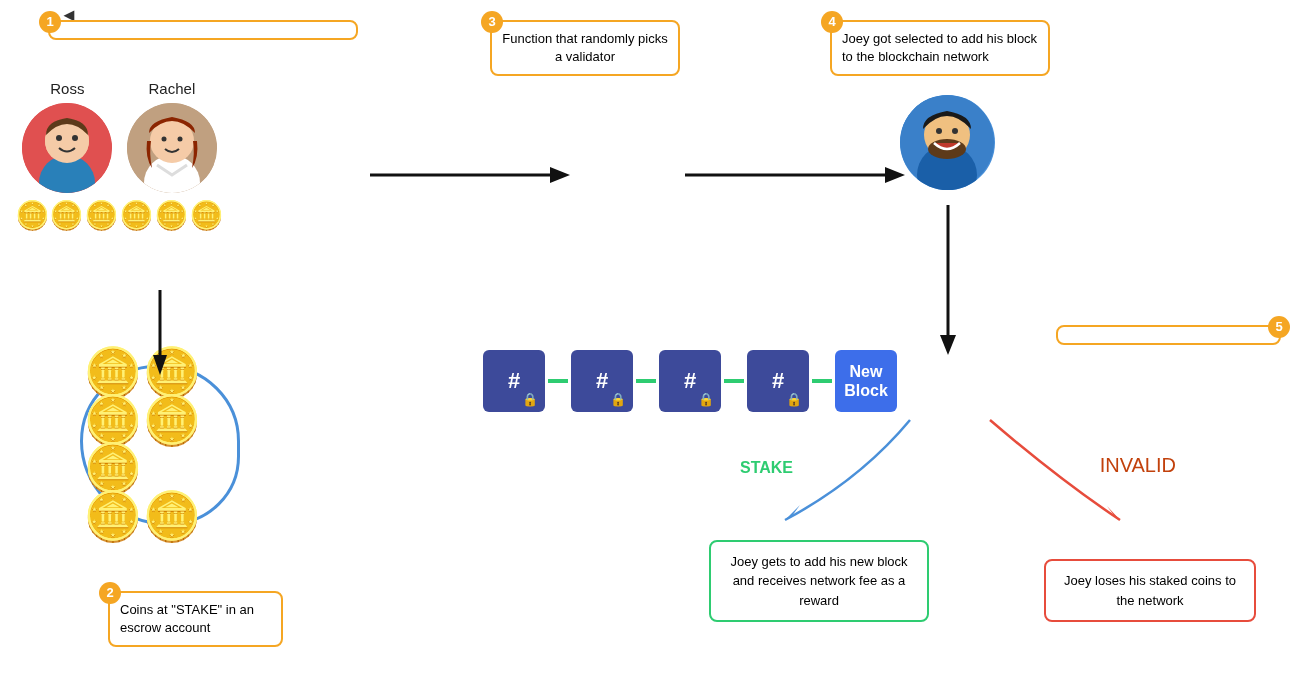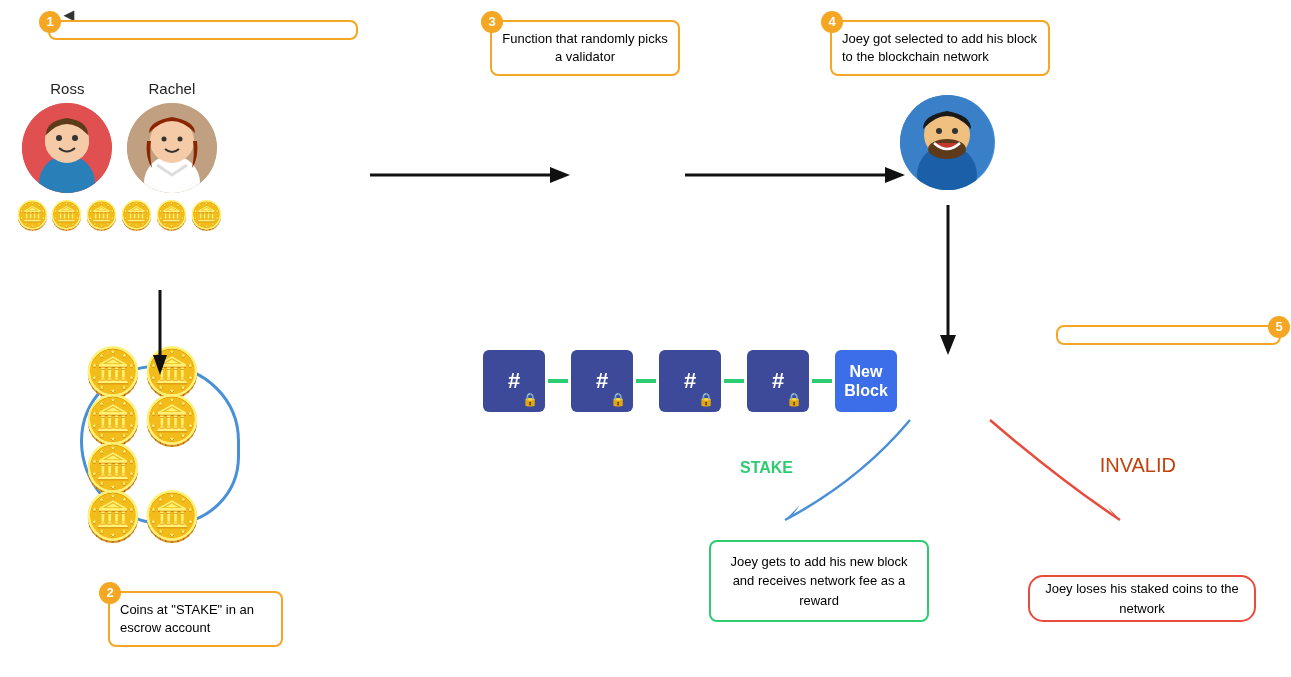--- a/index.html
+++ b/index.html
@@ -213,25 +213,25 @@
       font-size: 13px;
       line-height: 1.5;
       text-align: center;
       margin-left: 44px;
     }
 
     .outcome-invalid {
       position: absolute;
       bottom: 55px;
       right: 35px;
-      width: 228px;
+      width: 212px;
       border: 2px solid #e74c3c;
-      border-radius: 15px;
+      border-radius: 8px;
       background: #fff;
-      padding: 2px 12px;
+      padding: 10px 12px;
       font-size: 13px;
       line-height: 1.5;
       text-align: center;
     }
 
     .valid-label {
       position: absolute;
       bottom: 200px;
       left: 740px;
       color: #2ecc71;

